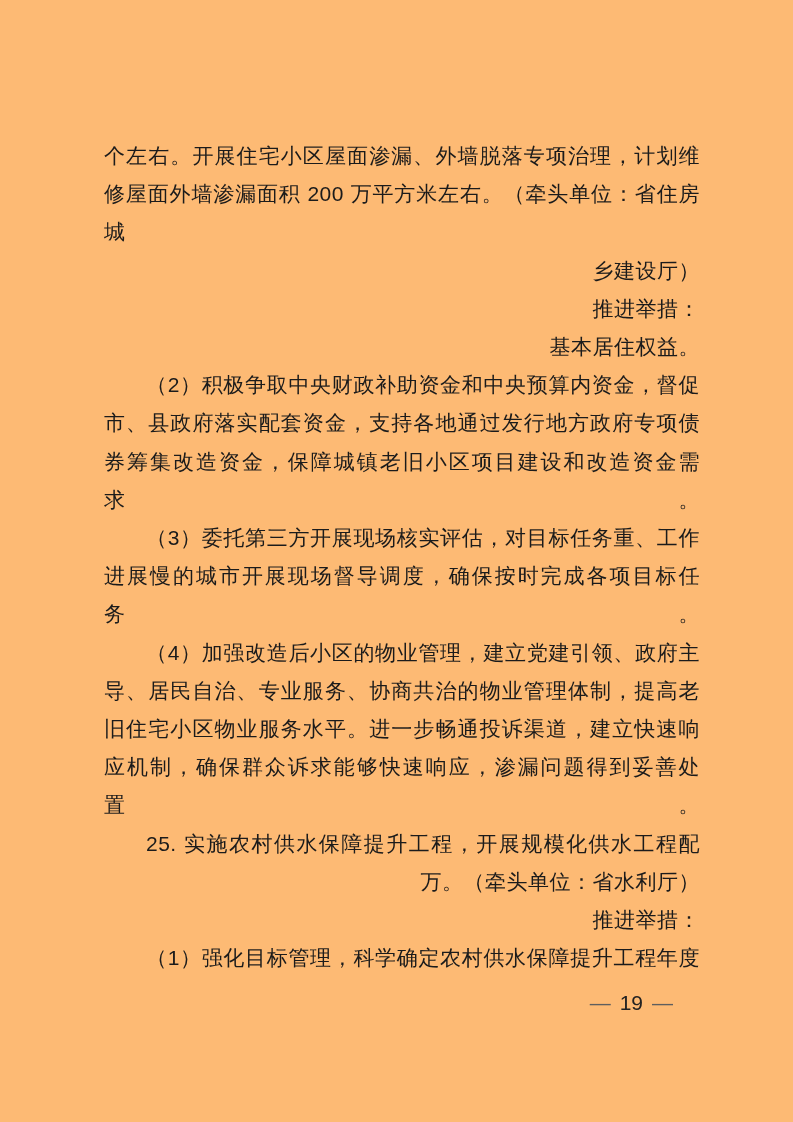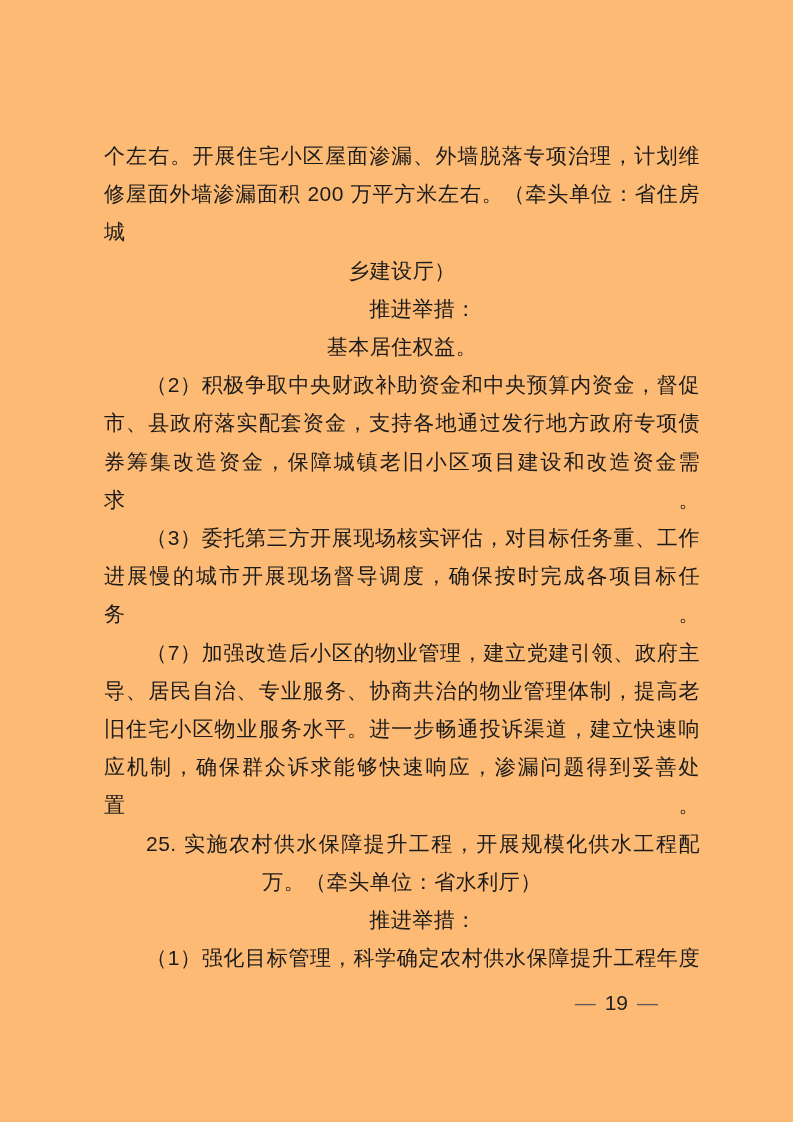--- a/index.html
+++ b/index.html
@@ -20,35 +20,35 @@
     position: absolute;
     left: 104px;
     top: 137px;
     width: 596px;
     font-size: 21px;
     line-height: 38.2px;
   }
   .line {
     margin: 0;
     padding: 0;
-    text-align: center;
+    text-align: right;
     letter-spacing: 0.5px;
   }
   .line.fill {
     text-align: justify;
     text-align-last: justify;
     text-justify: inter-character;
   }
   .line.indent {
     text-indent: 2em;
   }
   .page-number {
     position: absolute;
     top: 991px;
-    right: 135px;
+    right: 120px;
     font-size: 21px;
     white-space: nowrap;
   }
   .page-number .dash {
     color: #5e5e5e;
   }
   .page-number .num {
     color: #222222;
     margin: 0 9px;
   }
@@ -61,21 +61,21 @@
     <p class="line fill">个左右。开展住宅小区屋面渗漏、外墙脱落专项治理，计划维</p>
     <p class="line fill">修屋面外墙渗漏面积 200 万平方米左右。（牵头单位：省住房城</p>
     <p class="line">乡建设厅）</p>
     <p class="line indent">推进举措：</p>
     <p class="line">基本居住权益。</p>
     <p class="line indent fill">（2）积极争取中央财政补助资金和中央预算内资金，督促</p>
     <p class="line fill">市、县政府落实配套资金，支持各地通过发行地方政府专项债</p>
     <p class="line fill">券筹集改造资金，保障城镇老旧小区项目建设和改造资金需求。</p>
     <p class="line indent fill">（3）委托第三方开展现场核实评估，对目标任务重、工作</p>
     <p class="line fill">进展慢的城市开展现场督导调度，确保按时完成各项目标任务。</p>
-    <p class="line indent fill">（7）加强改造后小区的物业管理，建立党建引领、政府主</p>
+    <p class="line indent fill">（4）加强改造后小区的物业管理，建立党建引领、政府主</p>
     <p class="line fill">导、居民自治、专业服务、协商共治的物业管理体制，提高老</p>
     <p class="line fill">旧住宅小区物业服务水平。进一步畅通投诉渠道，建立快速响</p>
     <p class="line fill">应机制，确保群众诉求能够快速响应，渗漏问题得到妥善处置。</p>
     <p class="line indent fill">25. 实施农村供水保障提升工程，开展规模化供水工程配</p>
     <p class="line">万。（牵头单位：省水利厅）</p>
     <p class="line indent">推进举措：</p>
     <p class="line indent fill">（1）强化目标管理，科学确定农村供水保障提升工程年度</p>
   </div>
 
   <div class="page-number">

